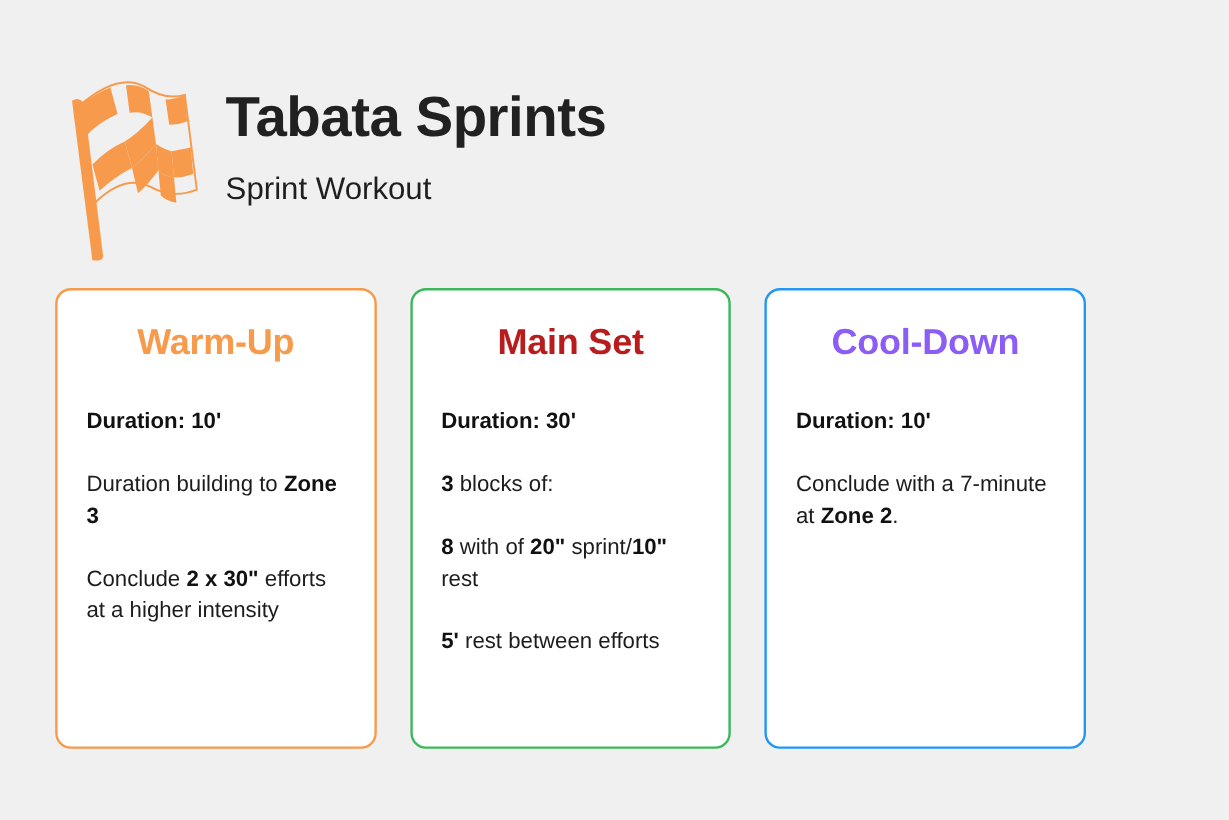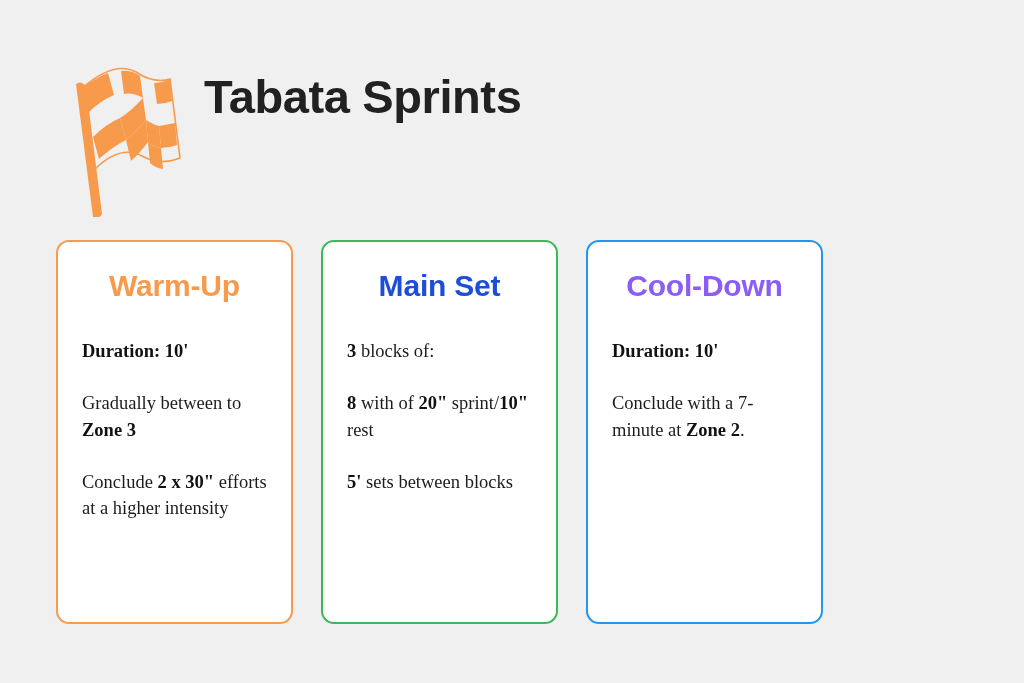--- a/index.html
+++ b/index.html
@@ -16,21 +16,21 @@
   .page {
     position: relative;
     width: 1024px;
     height: 683px;
     box-sizing: border-box;
   }
 
   
   .header {
     position: absolute;
-    left: 62px;
+    left: 46px;
     top: 58px;
     display: flex;
     align-items: flex-start;
   }
   .flag-icon {
     width: 130px;
     height: 155px;
     flex: 0 0 auto;
     margin-top: 4px;
   }
@@ -51,23 +51,23 @@
     font-size: 26px;
     font-weight: normal;
     color: #1f1f1f;
     line-height: 1.2;
     white-space: nowrap;
   }
 
   
   .cards {
     position: absolute;
-    left: 56px;
+    left: 46px;
     top: 240px;
-    width: 767px;
+    width: 859px;
     height: 384px;
     display: flex;
     gap: 28px;
   }
   .card {
     flex: 1 1 0;
     background: #ffffff;
     border: 2px solid #cccccc;
     border-radius: 13px;
     box-sizing: border-box;
@@ -81,21 +81,20 @@
     line-height: 1.2;
     margin: 0 0 34px 0;
     letter-spacing: -0.2px;
   }
   .card-body p {
     margin: 0 0 26px 0;
     font-size: 18.5px;
     line-height: 1.42;
     color: #1c1c1c;
     font-weight: normal;
-    font-family: Liberation Serif, serif;
   }
   .card-body p:last-child {
     margin-bottom: 0;
   }
   .card-body b {
     font-weight: bold;
     color: #111111;
   }
 </style>
 </head>
@@ -136,38 +135,40 @@
           <path d="M99 86 L115 83 L117 96 Q108 101 101 107 Z" fill="#ffffff" opacity="0"></path>
 
           <path d="M19 27 L25 52 Q23 54 21 57 L19 27 Z" fill="#f89a4b"></path>
           <path d="M43 117 Q55 106 69 99 L72 116 Q60 120 50 130 Z" fill="#f89a4b" opacity="0"></path>
           <path d="M32 108 Q44 96 58 89 L61 104 Q47 110 36 121 Z" fill="#f89a4b" opacity="0"></path>
         </g>
       </svg>
     </span>
     <div class="header-text">
       <div class="page-title">Tabata Sprints</div>
+      <div class="page-subtitle">Sprint Workout</div>
     </div>
   </div>
 
   <div class="cards">
     <div class="card" style="border-color: rgb(248, 154, 75); background: rgb(255, 255, 255);">
       <div class="card-title" style="color: rgb(248, 154, 75);">Warm-Up</div>
       <div class="card-body">
           <p><b>Duration: 10'</b></p>
-          <p><span>Gradually between to </span><b>Zone 3</b></p>
+          <p><span>Duration building to </span><b>Zone 3</b></p>
           <p><span>Conclude </span><b>2 x 30"</b><span> efforts at a higher intensity</span></p>
         </div>
     </div>
     <div class="card" style="border-color: rgb(60, 184, 90); background: rgb(255, 255, 255);">
-      <div class="card-title" style="color: #1d4ed8;">Main Set</div>
+      <div class="card-title" style="color: #b91c1c;">Main Set</div>
       <div class="card-body">
+          <p><b>Duration: 30'</b></p>
           <p><b>3</b><span> blocks of:</span></p>
           <p><b>8</b><span> with of </span><b>20"</b><span> sprint/</span><b>10"</b><span> rest</span></p>
-          <p><b>5'</b><span> sets between blocks</span></p>
+          <p><b>5'</b><span> rest between efforts</span></p>
         </div>
     </div>
     <div class="card" style="border-color: rgb(33, 150, 243); background: rgb(255, 255, 255);">
       <div class="card-title" style="color: #8b5cf6;">Cool-Down</div>
       <div class="card-body">
           <p><b>Duration: 10'</b></p>
           <p><span>Conclude with a 7-minute at </span><b>Zone 2</b><span>.</span></p>
         </div>
     </div>
   </div>

